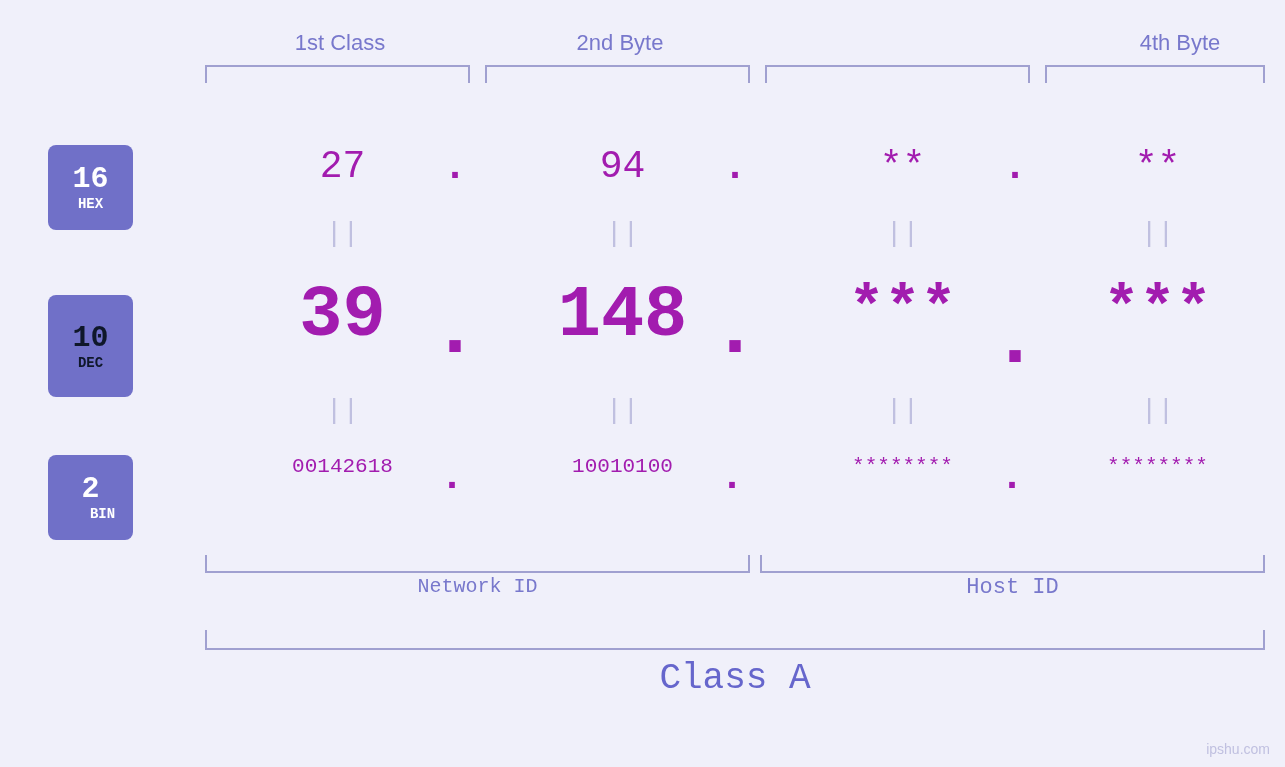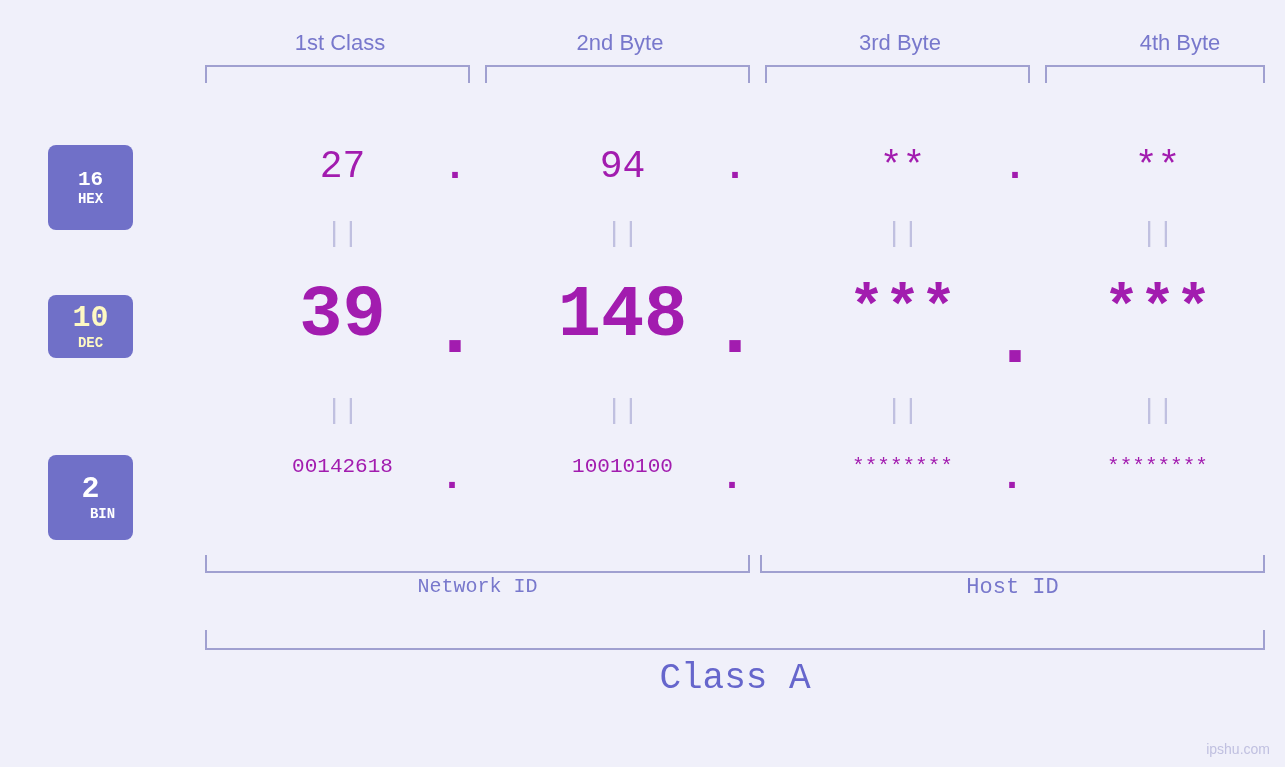--- a/index.html
+++ b/index.html
@@ -35,34 +35,33 @@
     .text-dot-lg { font-size: 80px; font-weight: bold; }
     .text-eq { font-size: 28px; color: #c0c0e0; }
   </style>
 </head>
 <body>
 
 <div class="page">
 
   <div class="abs" style="top:30px; left:210px; width:260px; justify-content:center; color:#7878cc; font-family:Arial,sans-serif; font-size:22px;">1st Class</div>
   <div class="abs" style="top:30px; left:490px; width:260px; justify-content:center; color:#7878cc; font-family:Arial,sans-serif; font-size:22px;">2nd Byte</div>
-  <div class="abs" style="top:30px; left:770px; width:260px; justify-content:center; color:#7878cc; font-family:Arial,sans-serif; font-size:22px;">3rd Byte</div>
   <div class="abs" style="top:30px; left:1050px; width:260px; justify-content:center; color:#7878cc; font-family:Arial,sans-serif; font-size:22px;">4th Byte</div>
 
   <div style="position:absolute; top:65px; left:205px; width:265px; height:18px; border-top:2px solid #a0a0d0; border-left:2px solid #a0a0d0; border-right:2px solid #a0a0d0;"></div>
   <div style="position:absolute; top:65px; left:485px; width:265px; height:18px; border-top:2px solid #a0a0d0; border-left:2px solid #a0a0d0; border-right:2px solid #a0a0d0;"></div>
   <div style="position:absolute; top:65px; left:765px; width:265px; height:18px; border-top:2px solid #a0a0d0; border-left:2px solid #a0a0d0; border-right:2px solid #a0a0d0;"></div>
   <div style="position:absolute; top:65px; left:1045px; width:220px; height:18px; border-top:2px solid #a0a0d0; border-left:2px solid #a0a0d0; border-right:2px solid #a0a0d0;"></div>
 
   <div style="position:absolute; top:145px; left:48px; width:85px; height:85px; background:#7070c8; border-radius:8px; display:flex; flex-direction:column; align-items:center; justify-content:center; color:white;">
-    <span style="font-size:21px; font-weight:bold; line-height:1.1;">16</span>
+    <span style="font-size:30px; font-weight:bold; line-height:1.1;">16</span>
     <span style="font-size:14px; font-weight:bold;">HEX</span>
   </div>
 
-  <div style="position:absolute; top:295px; left:48px; width:85px; height:63px; background:#7070c8; border-radius:8px; display:flex; flex-direction:column; align-items:center; justify-content:center; color:#fef9c3;">
+  <div style="position:absolute; top:295px; left:48px; width:85px; height:102px; background:#7070c8; border-radius:8px; display:flex; flex-direction:column; align-items:center; justify-content:center; color:#0f172a;">
     <span style="font-size:30px; font-weight:bold; line-height:1.1;">10</span>
     <span style="font-size:14px; font-weight:bold;">DEC</span>
   </div>
 
   <div style="position:absolute; top:455px; left:48px; width:85px; height:85px; background:#7070c8; border-radius:8px; display:flex; flex-direction:column; align-items:center; justify-content:center; color:white;">
     <span style="font-size:30px; font-weight:bold; line-height:1.1;">2</span>
     <span style="font-size:14px; font-weight:bold;margin-left:24px;">BIN</span>
   </div>
 
   <div class="abs text-hex" style="top:145px; left:210px; width:265px;">27</div>

